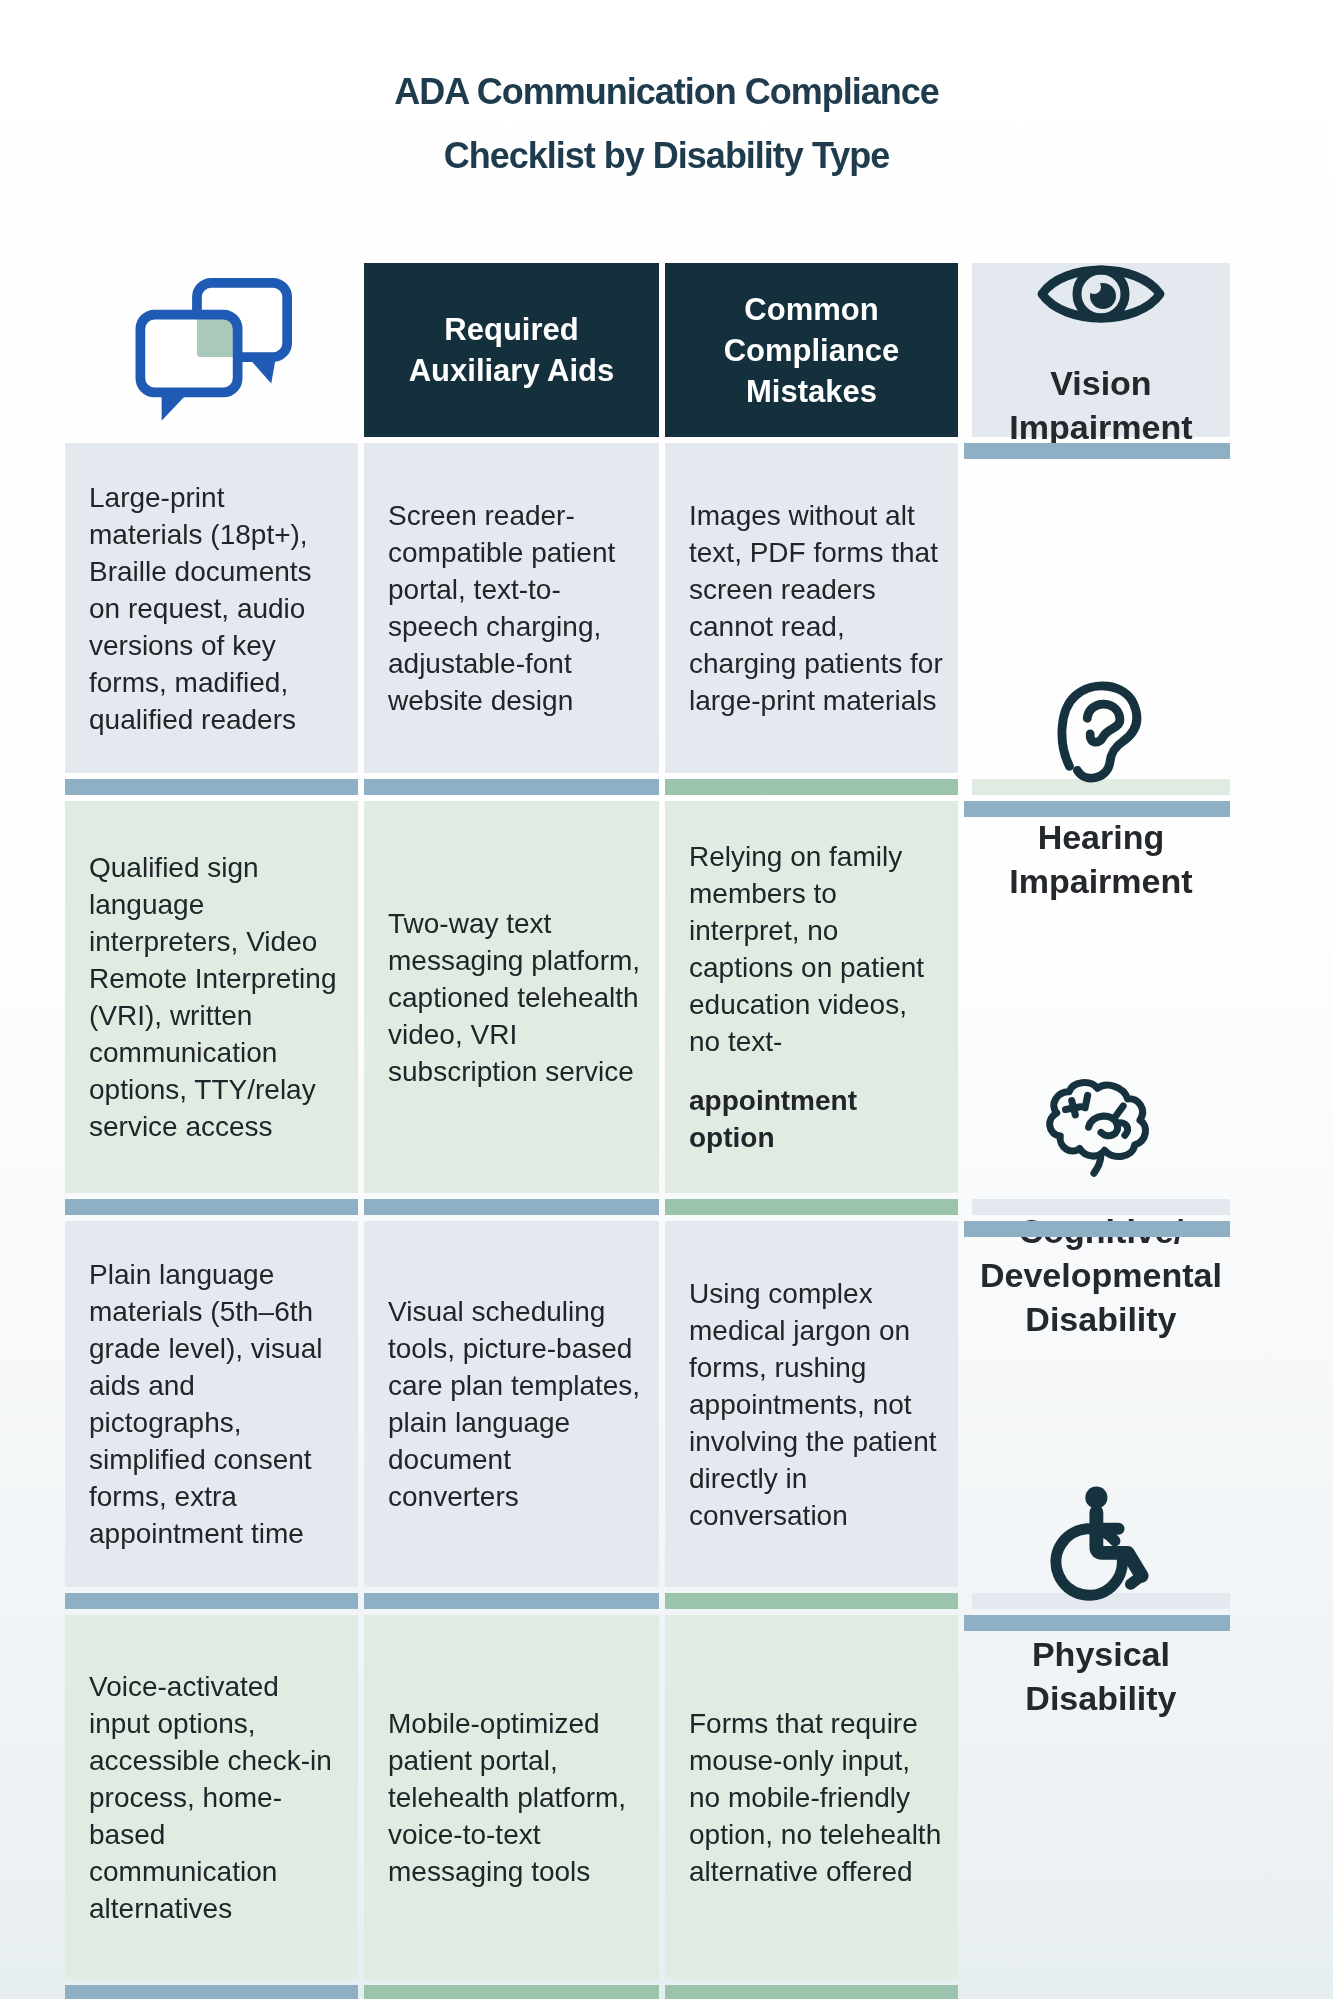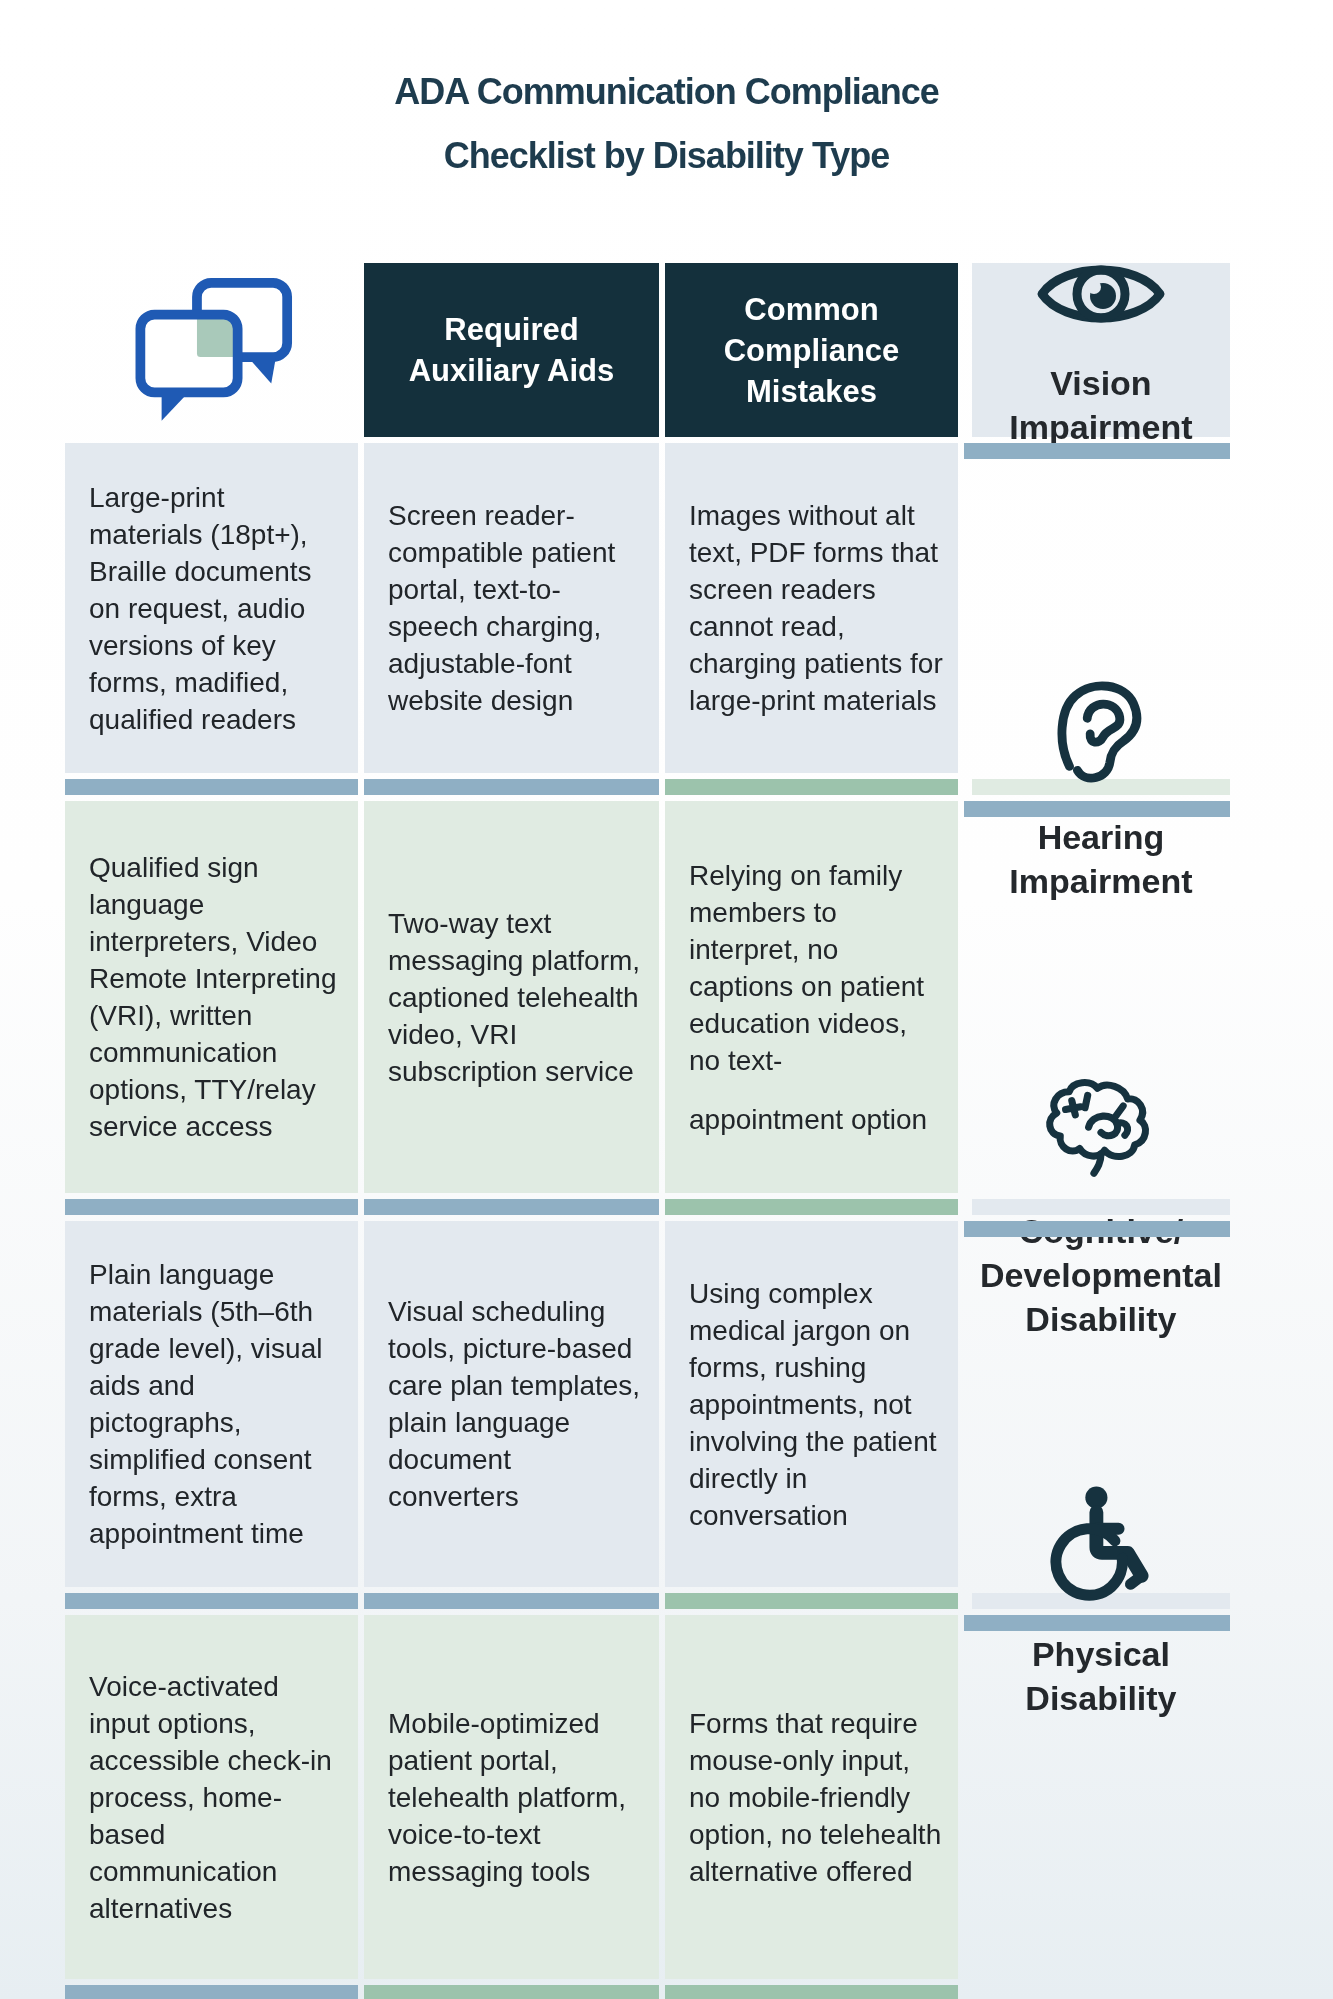--- a/index.html
+++ b/index.html
@@ -34,21 +34,21 @@
   .label-text {
     font-size:34px; font-weight:bold; color:#24282c; line-height:44px;
     white-space:pre-line;
   }
   .cell {
     display:flex; flex-direction:column; justify-content:center;
     padding:8px 14px 8px 24px;
     font-size:28px; line-height:37px; color:#212529;
   }
   .cell p { margin:0; }
-  .cell p.gap { margin-top:22px; }
+  .cell p.gap { margin-top:22px;font-weight:bold; }
   .bg-blue  { background:#e3e9ef; }
   .bg-green { background:#e0ebe2; }
   .sep { height:16px; }
   .sep.blue  { background:#8fafc4; }
   .sep.green { background:#9cc3ac; }
   svg { display:block; }
 </style>
 </head>
 <body>
 

